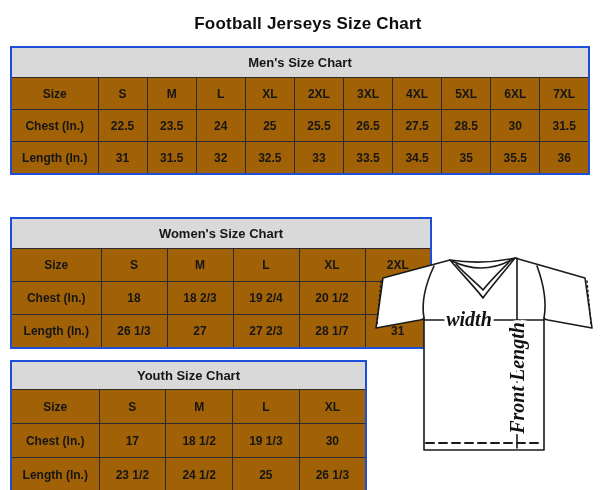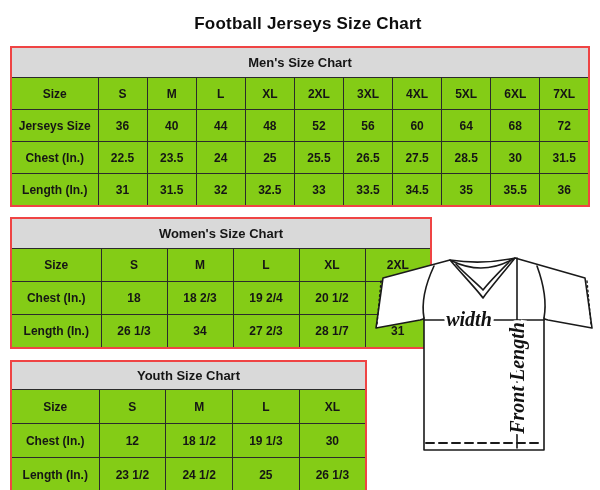--- a/index.html
+++ b/index.html
@@ -18,22 +18,22 @@
     text-align: center;
     font-size: 17px;
     font-weight: bold;
     letter-spacing: 0.2px;
     color: #0d0d0d;
   }
   table.size-table {
     position: absolute;
     border-collapse: collapse;
     table-layout: fixed;
-    border: 2px solid #ef4444;
-    background: #84cc16;
+    border: 2px solid #1d4ed8;
+    background: #a16207;
   }
   table.size-table td {
     border: 1px solid #2b2b2b;
     text-align: center;
     vertical-align: middle;
     font-weight: bold;
     font-size: 12px;
     padding: 0;
     color: #151515;
   }
@@ -85,33 +85,20 @@
     <td>L</td>
     <td>XL</td>
     <td>2XL</td>
     <td>3XL</td>
     <td>4XL</td>
     <td>5XL</td>
     <td>6XL</td>
     <td>7XL</td>
   </tr>
   <tr class="data-row">
-    <td>Jerseys Size</td>
-    <td>36</td>
-    <td>40</td>
-    <td>44</td>
-    <td>48</td>
-    <td>52</td>
-    <td>56</td>
-    <td>60</td>
-    <td>64</td>
-    <td>68</td>
-    <td>72</td>
-  </tr>
-  <tr class="data-row">
     <td>Chest (In.)</td>
     <td>22.5</td>
     <td>23.5</td>
     <td>24</td>
     <td>25</td>
     <td>25.5</td>
     <td>26.5</td>
     <td>27.5</td>
     <td>28.5</td>
     <td>30</td>
@@ -154,21 +141,21 @@
     <td>Chest (In.)</td>
     <td>18</td>
     <td>18 2/3</td>
     <td>19 2/4</td>
     <td>20 1/2</td>
     <td>22.5</td>
   </tr>
   <tr class="data-row">
     <td>Length (In.)</td>
     <td>26 1/3</td>
-    <td>34</td>
+    <td>27</td>
     <td>27 2/3</td>
     <td>28 1/7</td>
     <td>31</td>
   </tr>
 </tbody>
   </table>
 
 <table id="youth-table" class="size-table">
   <colgroup>
       <col style="width:88px">
@@ -180,21 +167,21 @@
   </tr>
   <tr class="data-row">
     <td>Size</td>
     <td>S</td>
     <td>M</td>
     <td>L</td>
     <td>XL</td>
   </tr>
   <tr class="data-row">
     <td>Chest (In.)</td>
-    <td>12</td>
+    <td>17</td>
     <td>18 1/2</td>
     <td>19 1/3</td>
     <td>30</td>
   </tr>
   <tr class="data-row">
     <td>Length (In.)</td>
     <td>23 1/2</td>
     <td>24 1/2</td>
     <td>25</td>
     <td>26 1/3</td>

